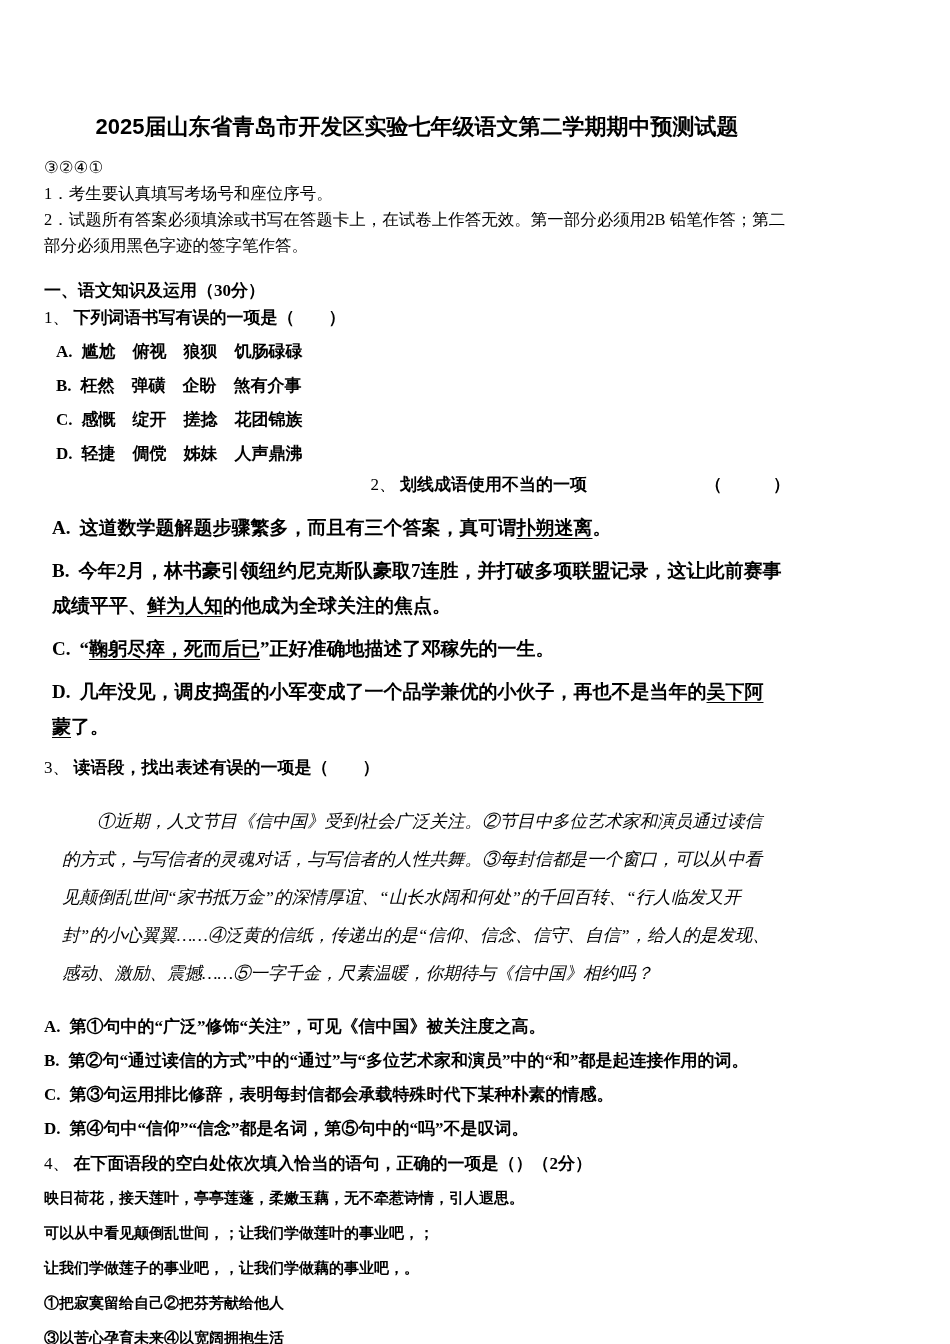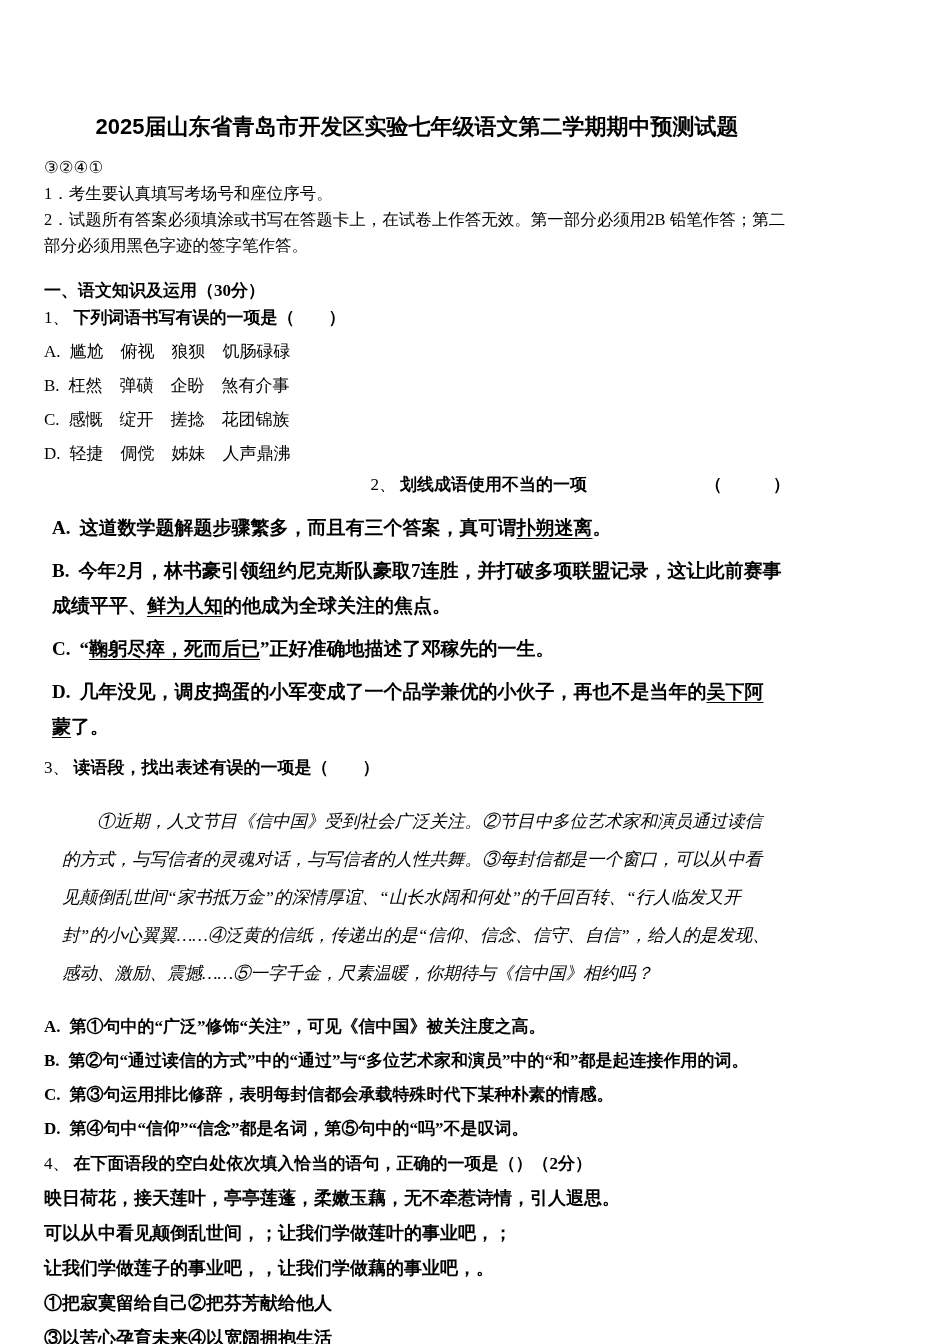--- a/index.html
+++ b/index.html
@@ -14,32 +14,32 @@
     font-size:22px;font-weight:700;text-align:center;
     margin:0 0 13px 0;line-height:30px;
   }
   .notice p{margin:0;font-size:16.5px;line-height:26px;font-weight:400;}
   .section-heading{font-size:17px;font-weight:700;margin:18px 0 0 0;line-height:27px;}
   .stem{font-size:17px;margin:0;line-height:27px;}
   .qnum{font-weight:400;margin-right:4px;}
   .stem-text{font-weight:700;}
   .opt-label{margin-right:9px;}
   .q1 .stem{margin-bottom:0;}
-  .q1 .opt{font-size:17px;font-weight:400;line-height:27px;margin:7px 0 0 0;}
+  .q1 .opt{font-size:17px;font-weight:700;line-height:27px;margin:7px 0 0 12px;}
   .q2 .stem{line-height:35px;text-align:right;}
   .q2 .opt{font-size:19px;font-weight:700;line-height:35px;margin:8px;}
   .q2-paren{margin-left:118px;font-weight:700;}
   .q3 .stem{line-height:32px;}
   .q3 .passage{
     font-size:17.5px;font-style:italic;font-weight:400;
     line-height:38px;text-indent:2em;margin:18px;
   }
   .q3 .opt{font-size:17px;font-weight:700;line-height:34px;margin:0;}
   .q4 .stem{line-height:35px;}
-  .q4 .bodyline{font-size:18px;font-weight:700;line-height:35px;margin:0;}
+  .q4 .bodyline{font-size:15px;font-weight:700;line-height:35px;margin:0;}
   .u{text-decoration:underline;text-underline-offset:4px;}
 </style>
 </head>
 <body>
 
 <div class="page">
 
   <h1 class="title">2025届山东省青岛市开发区实验七年级语文第二学期期中预测试题</h1>
 
   <div class="notice">

